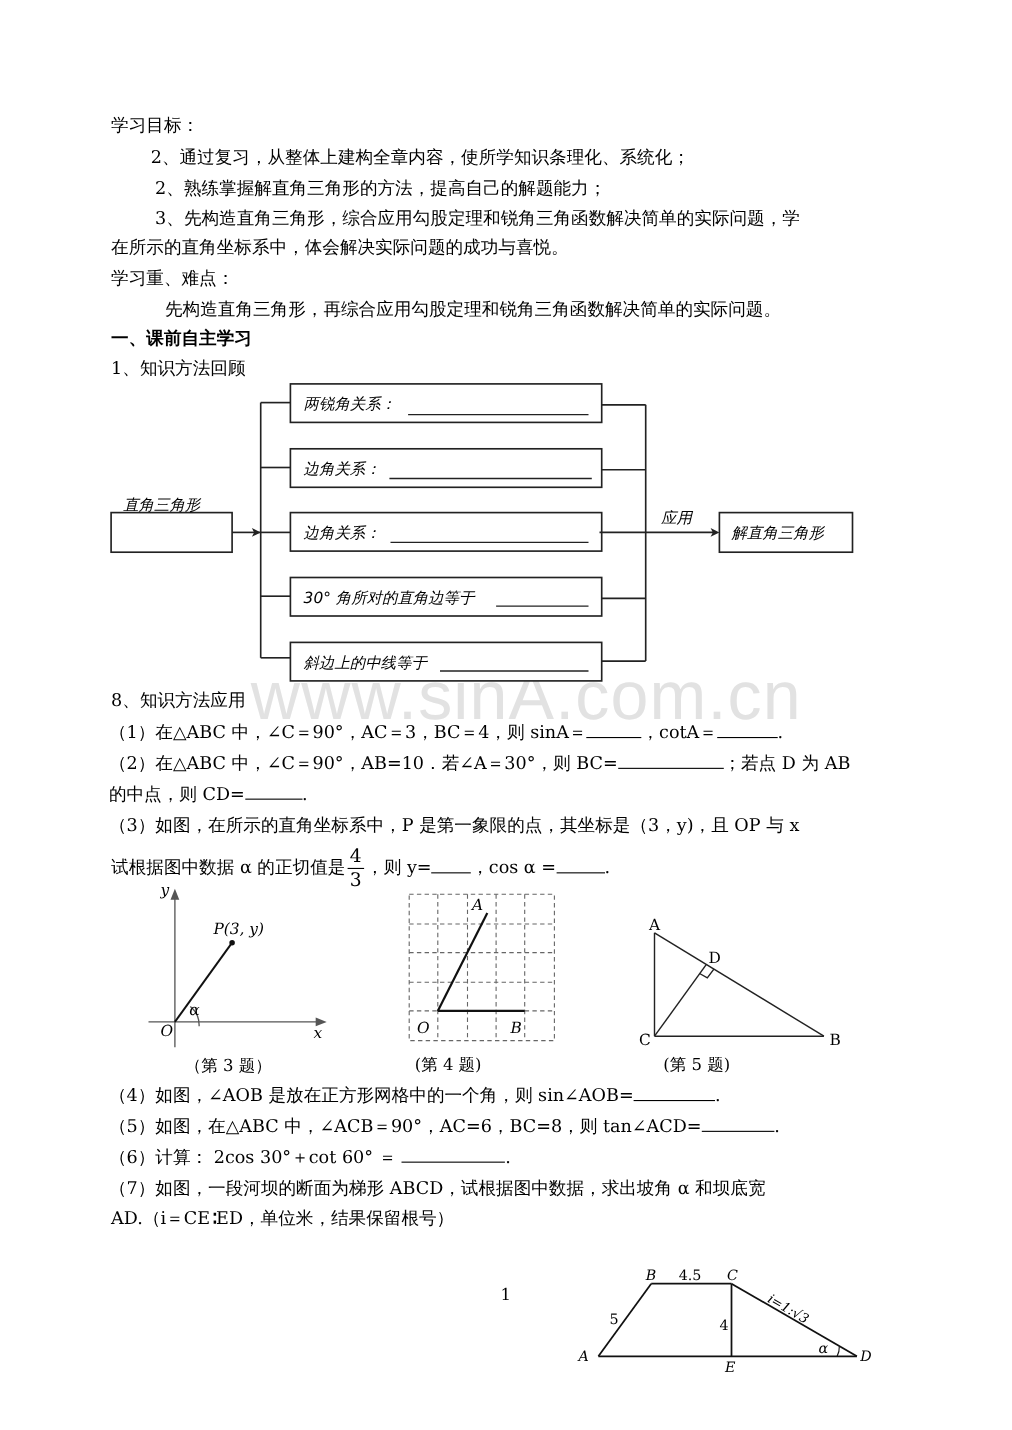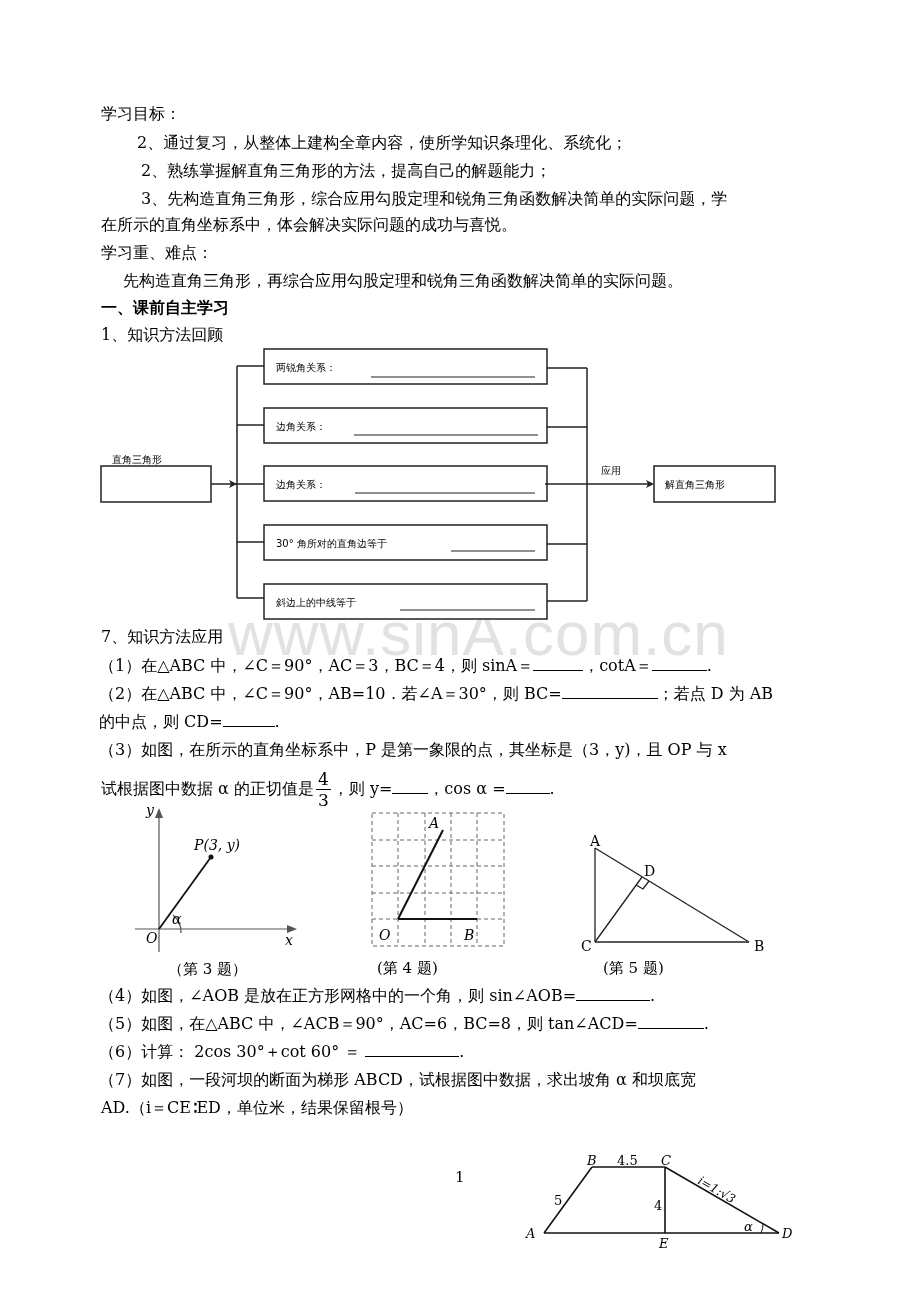--- a/index.html
+++ b/index.html
@@ -7,37 +7,37 @@
          font-family:"DejaVu Serif","Liberation Serif",serif; color:#000; }
   .line { position:absolute; font-size:16px; line-height:20px; white-space:nowrap; }
   .bold { font-weight:bold; font-family:"DejaVu Sans","Liberation Sans",sans-serif; }
   .blank { display:inline-block; border-bottom:1px solid #000; height:14px; vertical-align:baseline; }
   .frac { display:inline-block; vertical-align:middle; text-align:center; font-size:17px; line-height:20px; margin:0 2px; }
   .frac .num { display:block; border-bottom:1px solid #000; padding:0 2px; }
   .frac .den { display:block; }
   .watermark { position:absolute; left:228px; top:598px; font-family:"Liberation Sans","DejaVu Sans",sans-serif;
                font-size:62px; color:#e2e2e2; letter-spacing:1px; z-index:0; }
   svg { position:absolute; overflow:visible; }
-  .fc-text { font-family:"DejaVu Sans","Liberation Sans",sans-serif; font-size:10px; }
+  .fc-text { font-family:"DejaVu Sans","Liberation Sans",sans-serif; font-size:14px;font-style:italic; }
   .fig-label { font-family:"DejaVu Serif","Liberation Serif",serif; font-size:14px; font-style:italic; }
   .caption { position:absolute; font-size:15px; white-space:nowrap; }
   .page-num { position:absolute; left:455px; top:1168px; font-size:15px; }
 </style>
 </head>
 <body>
 
 <div class="watermark">www.sinA.com.cn</div>
 
 <div class="line" style="left:101px;top:104px">学习目标：</div>
 <div class="line" style="left:137px;top:133px">2、通过复习，从整体上建构全章内容，使所学知识条理化、系统化；</div>
 <div class="line" style="left:141px;top:161px">2、熟练掌握解直角三角形的方法，提高自己的解题能力；</div>
 <div class="line" style="left:141px;top:189px">3、先构造直角三角形，综合应用勾股定理和锐角三角函数解决简单的实际问题，学</div>
 <div class="line" style="left:101px;top:215px">在所示的直角坐标系中，体会解决实际问题的成功与喜悦。</div>
 <div class="line" style="left:101px;top:243px">学习重、难点：</div>
-<div class="line" style="left:123px;top:271px">先构造直角三角形，再综合应用勾股定理和锐角三角函数解决简单的实际问题。</div>
+<div class="line" style="left:150px;top:271px">先构造直角三角形，再综合应用勾股定理和锐角三角函数解决简单的实际问题。</div>
 <div class="line bold" style="left:101px;top:298px">一、课前自主学习</div>
 <div class="line" style="left:101px;top:325px">1、知识方法回顾</div>
 
 <svg style="left:0;top:0" width="920" height="640">
   <g stroke="#222" stroke-width="1.5" fill="none">
 
     <rect x="101" y="466" width="110" height="36" fill="#fff"></rect>
     <line x1="211" y1="484" x2="237" y2="484"></line>
 
     <line x1="237" y1="366" x2="237" y2="598"></line>
@@ -75,21 +75,21 @@
 </svg>
 <div class="line fc-text" style="left:112px;top:450px">直角三角形</div>
 <div class="line fc-text" style="left:276px;top:358px">两锐角关系：</div>
 <div class="line fc-text" style="left:276px;top:417px">边角关系：</div>
 <div class="line fc-text" style="left:276px;top:475px">边角关系：</div>
 <div class="line fc-text" style="left:276px;top:534px">30°  角所对的直角边等于</div>
 <div class="line fc-text" style="left:276px;top:593px">斜边上的中线等于</div>
 <div class="line fc-text" style="left:601px;top:461px">应用</div>
 <div class="line fc-text" style="left:665px;top:475px">解直角三角形</div>
 
-<div class="line" style="left:101px;top:627px">7、知识方法应用</div>
+<div class="line" style="left:101px;top:627px">8、知识方法应用</div>
 
 <div class="line" style="left:99px;top:656px">
   <span>（1）在△ABC 中，∠C＝90°，AC＝3，BC＝4，则 sinA＝</span><span class="blank" style="width:50px"></span><span>，cotA＝</span><span class="blank" style="width:55px"></span><span>.</span>
 </div>
 <div class="line" style="left:99px;top:684px">
   <span>（2）在△ABC 中，∠C＝90°，AB=10．若∠A＝30°，则 BC=</span><span class="blank" style="width:96px"></span><span>；若点 D 为 AB</span>
 </div>
 <div class="line" style="left:99px;top:712px">
   <span>的中点，则 CD=</span><span class="blank" style="width:52px"></span><span>.</span>
 </div>

